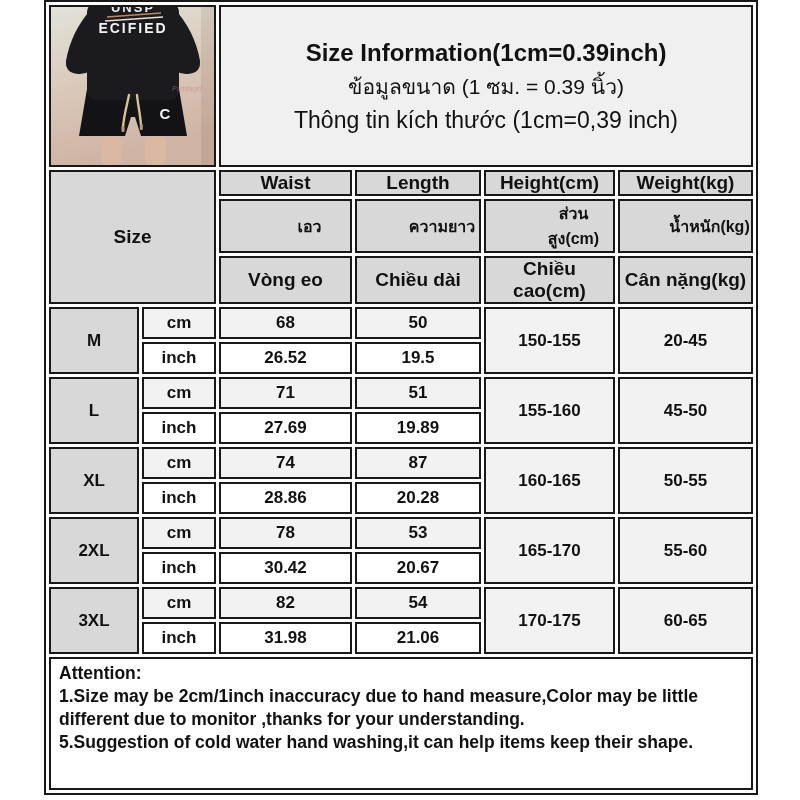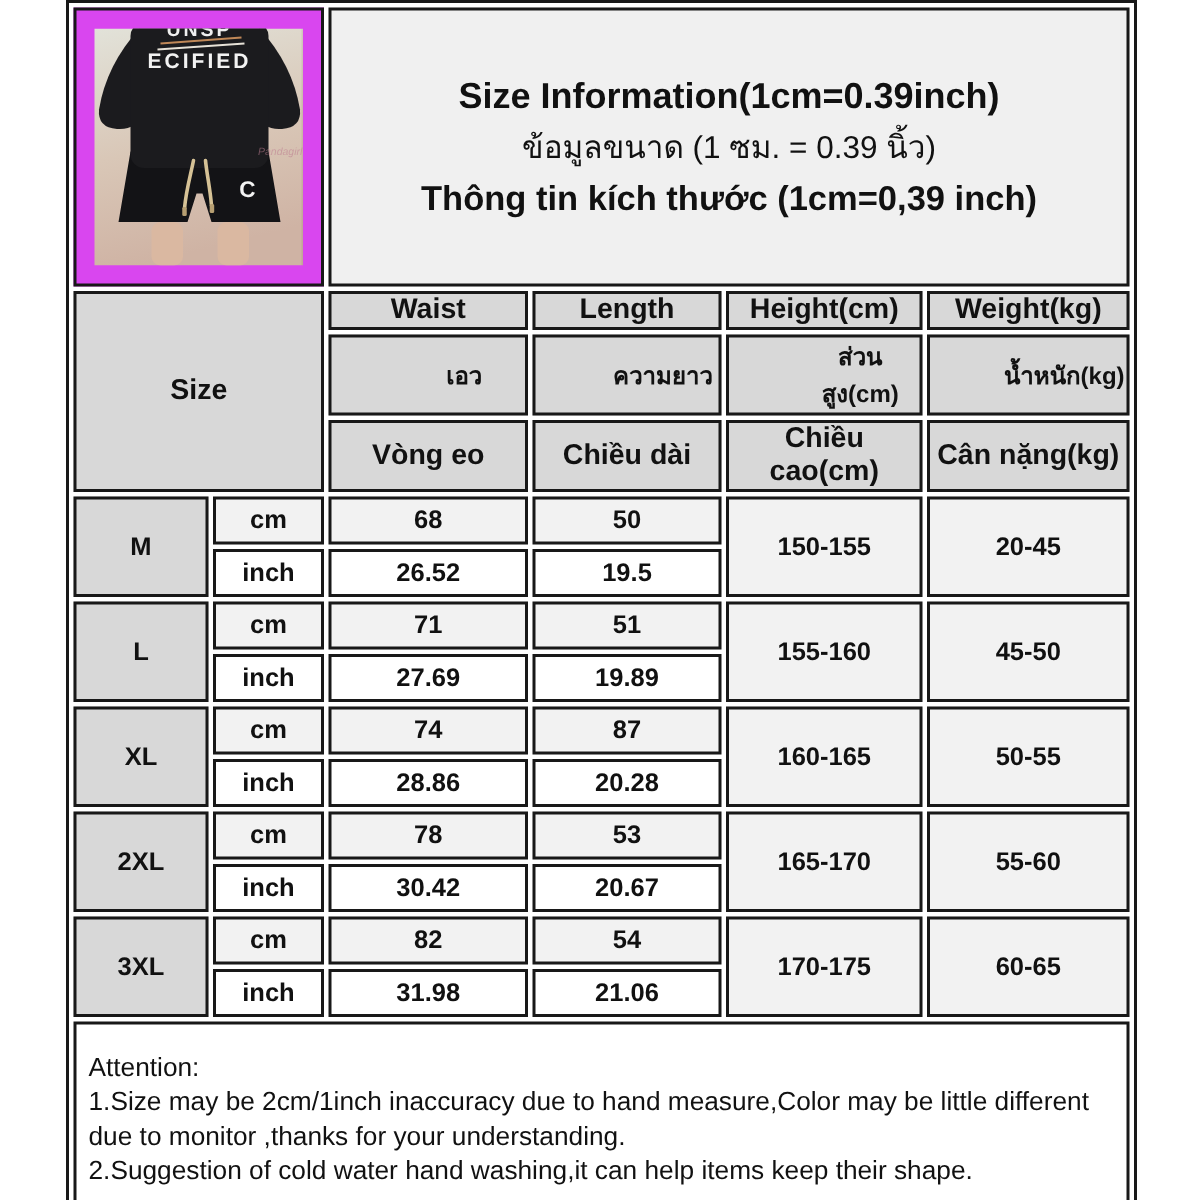--- a/index.html
+++ b/index.html
@@ -15,41 +15,41 @@
     border:2px solid #181818; background:#ffffff;
   }
   td { box-sizing:border-box; border:2px solid #181818; text-align:center; vertical-align:middle; padding:0; }
   col.c-size   { width:90px; }
   col.c-unit   { width:74px; }
   col.c-waist  { width:133px; }
   col.c-length { width:126px; }
   col.c-height { width:131px; }
   col.c-weight { width:135px; }
 
-  td.photo-cell { height:162px; padding:12px; background:#d946ef; overflow:hidden; }
+  td.photo-cell { height:162px; padding:0; background:#3b82f6; overflow:hidden; }
   td.photo-cell svg { display:block; width:100%; height:158px; }
 
   td.title-cell { background:#f0f0f0;margin-left:28px; }
   .t-en { font-size:24px; font-weight:bold; line-height:1.5; }
   .t-th { font-size:21px; font-weight:normal; line-height:1.5; }
-  .t-vi { font-size:23px; font-weight:bold; line-height:1.5; }
+  .t-vi { font-size:23px; font-weight:normal; line-height:1.5; }
 
   td.size-big  { background:#d8d8d8; font-size:34px; font-weight:bold; }
   tr.r-head td { height:23px; background:#d8d8d8; font-weight:bold; font-size:19px; }
   tr.r-head td.th-lang { font-size:16px;padding-left:48px; }
 
   tr.r-data td { height:32px; font-weight:bold; font-size:17px; }
   td.size-label { background:#d8d8d8; font-size:19px; }
   td.bg-lt { background:#f2f2f2; }
   td.bg-w  { background:#ffffff; }
   td.range { background:#f2f2f2;margin-top:32px; }
 
   td.attention-cell {
     height:133px; text-align:left; vertical-align:top;
-    padding:17px 8px; font-size:17.5px; font-weight:normal; line-height:1.32;
+    padding:3px 8px; font-size:17.5px; font-weight:bold; line-height:1.32;
     background:#ffffff;
   }
   td.attention-cell p { margin:0; }
 
   .wm { font-style:italic; opacity:.55; }
 </style>
 </head>
 <body>
 
 <div class="page">
@@ -195,18 +195,18 @@
     <tr class="r-data">
       <td class="bg-w">inch</td>
       <td class="bg-w">31.98</td>
       <td class="bg-w">21.06</td>
     </tr>
 
     <tr>
       <td class="attention-cell" colspan="6">
         <p>Attention:</p>
         <p>1.Size may be 2cm/1inch inaccuracy due to hand measure,Color may be little different due to monitor ,thanks for your understanding.</p>
-        <p>2.Suggestion of cold water hand washing,it can help items keep their shape.</p>
+        <p>5.Suggestion of cold water hand washing,it can help items keep their shape.</p>
       </td>
     </tr>
   </tbody>
     </table>
 </div>
 
 </body></html>

